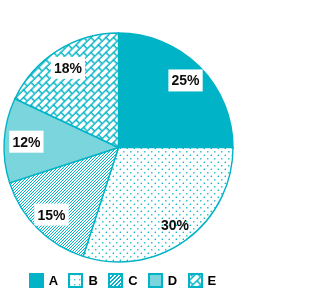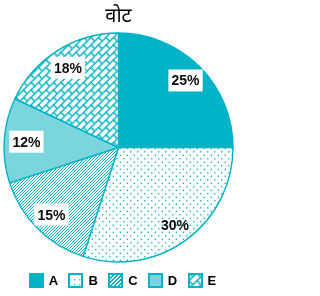--- a/index.html
+++ b/index.html
@@ -10,21 +10,20 @@
   .pct-label{font-size:14px;font-weight:bold;fill:#0d0d0d;font-family:"Liberation Sans",sans-serif;}
   #legend{position:absolute;left:4px;top:273px;width:237px;display:flex;justify-content:center;align-items:center;gap:10.3px;}
   .legend-item{display:flex;align-items:center;gap:5px;}
   .legend-swatch{width:15px;height:15px;display:block;}
   .legend-label{font-size:13px;font-weight:bold;color:#000;line-height:15px;font-family:"Liberation Sans",sans-serif;}
 </style>
 </head>
 <body>
 
 <div id="chart-root">
-  <div id="chart-title">वोट</div>
 
   <svg id="pie-svg" width="237" height="296">
     <defs>
       <pattern id="pat-dots" width="7" height="7" patternUnits="userSpaceOnUse">
         <rect width="7" height="7" fill="#fff"></rect>
         <rect x="0.6" y="0.6" width="1.4" height="1.4" rx="0.6" fill="#00b3c6"></rect>
         <rect x="4.1" y="4.1" width="1.4" height="1.4" rx="0.6" fill="#00b3c6"></rect>
       </pattern>
       <pattern id="pat-diag" width="3" height="3" patternUnits="userSpaceOnUse">
         <rect width="3" height="3" fill="#fff"></rect>

